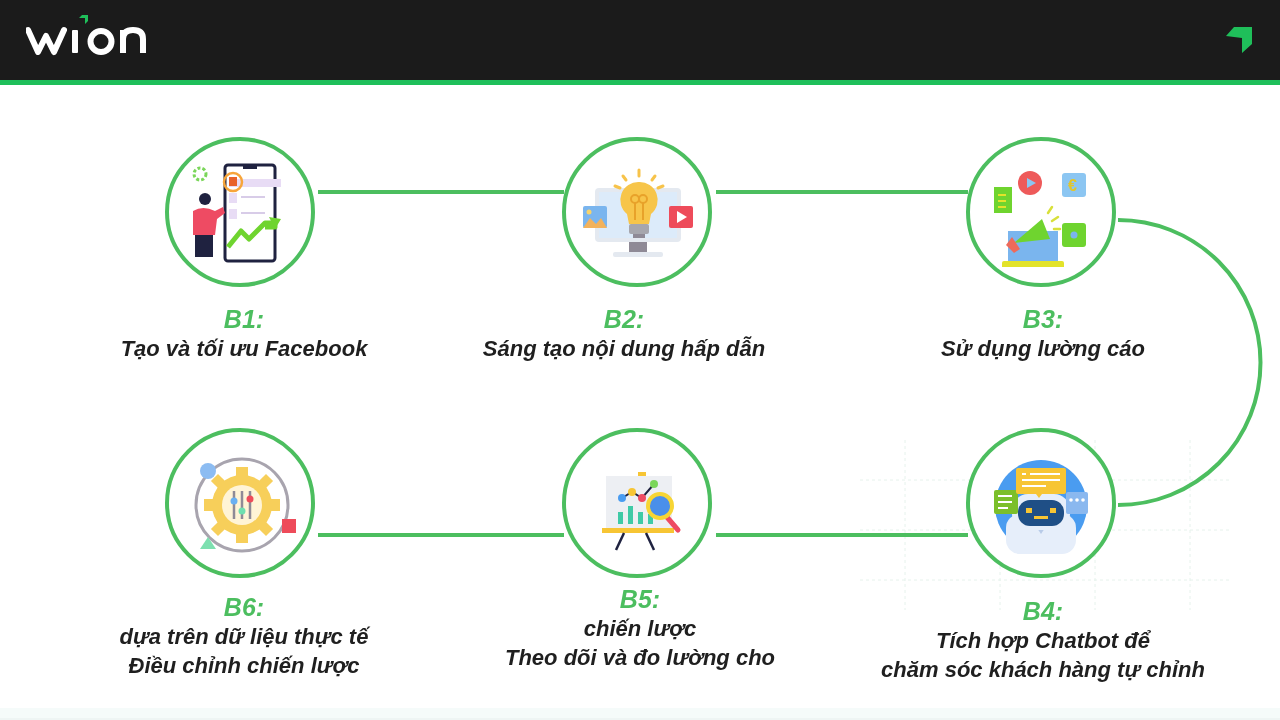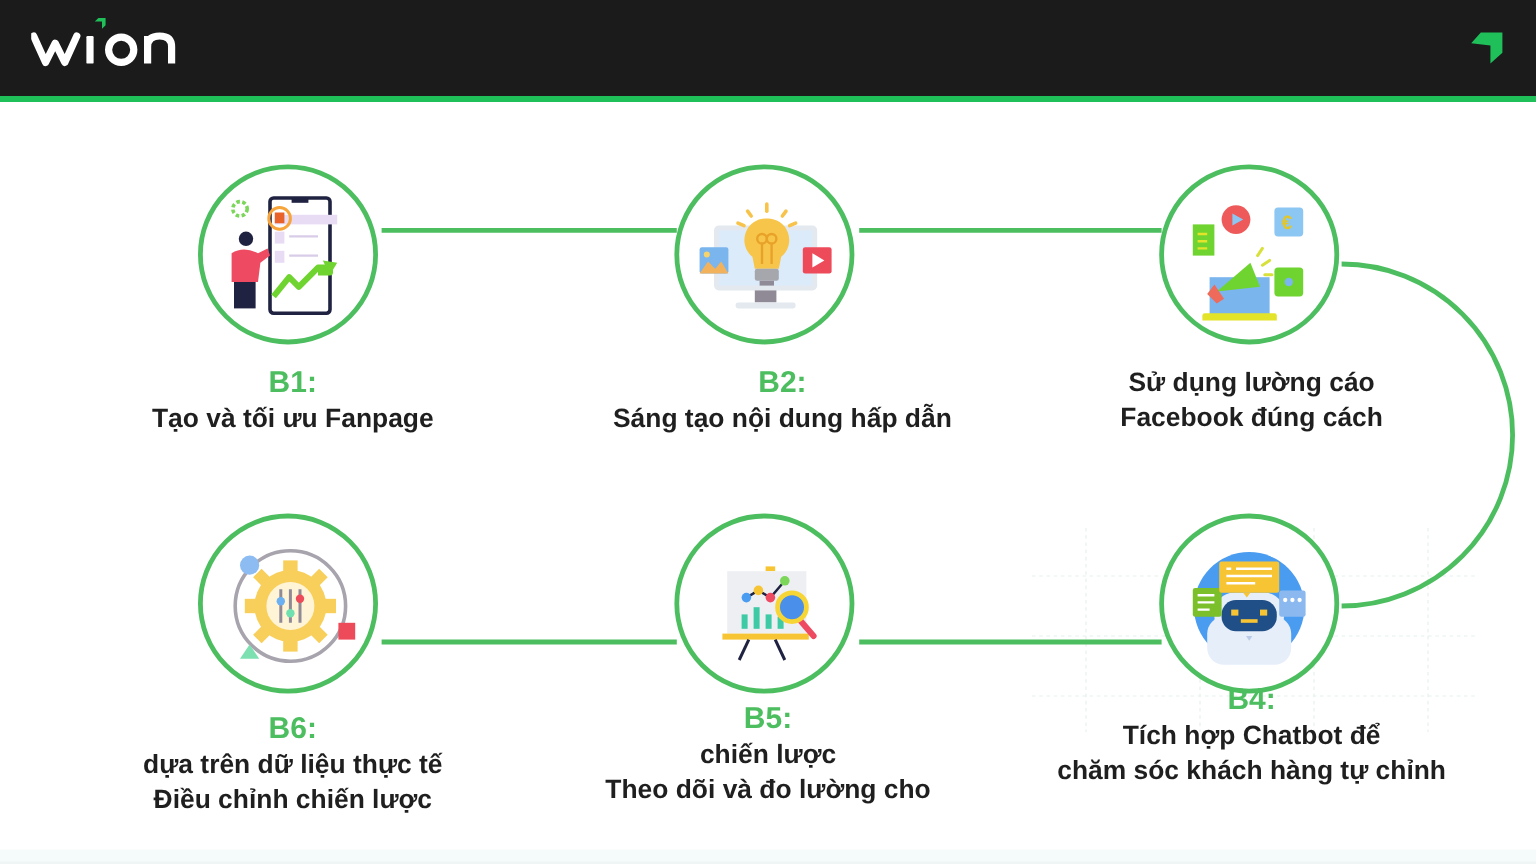--- a/index.html
+++ b/index.html
@@ -6,21 +6,21 @@
   body { width:1280px; height:720px; position:relative; overflow:hidden; background:#ffffff; font-family:"Liberation Sans", sans-serif; }
   .header { position:absolute; left:0; top:0; width:1280px; height:80px; background:#1b1b1b; }
   .header-bar { position:absolute; left:0; top:80px; width:1280px; height:5px; background:#1fbf5a; }
   .logo { position:absolute; left:26px; top:12px; height:50px; }
   .corner-mark { position:absolute; left:1224px; top:24px; }
   .grid-bg { position:absolute; left:860px; top:440px; width:370px; height:170px; }
   .connectors { position:absolute; left:0; top:0; }
   .step { position:absolute; }
   .circle { position:absolute; width:150px; height:150px; border:4px solid #4cbe5f; border-radius:50%; background:#fff; box-sizing:border-box; display:flex; align-items:center; justify-content:center; }
   .circle svg { display:block; }
-  .label { position:absolute; width:360px; text-align:center; }
+  .label { position:absolute; width:360px; text-align:center;font-style:italic; }
   .step-num { font-weight:bold; font-size:25px; color:#4cbe5f; line-height:30px; }
   .step-text { font-weight:bold; font-size:22px; color:#1f1f1f; line-height:29px; }
   .footer-strip { position:absolute; left:0; top:708px; width:1280px; height:12px; background:#f5fbfa; border-bottom:2px solid #eef5f4; box-sizing:border-box; }
 </style>
 </head>
 <body>
 
 <div class="header">
   <svg class="logo" width="140" height="50" viewBox="0 0 140 50">
 
@@ -77,21 +77,21 @@
       <path d="M43 90 L56 74 L64 82 L80 66 L90 66 L90 70 L80 70" fill="none" stroke="#6fd42f" stroke-width="5" stroke-linejoin="round"></path>
       <path d="M84 60 L96 62 L90 72 Z" fill="#6fd42f"></path>
       <circle cx="15" cy="17" r="6" fill="none" stroke="#7bd65a" stroke-width="3" stroke-dasharray="3 2"></circle>
       <circle cx="20" cy="42" r="6" fill="#1f2240"></circle>
       <path d="M8 54 Q18 48 30 54 L38 50 L40 56 L32 62 L30 78 L8 78 Z" fill="#ee4b63"></path>
       <rect x="10" y="78" width="18" height="22" fill="#1f2240"></rect>
     </svg>
   </div>
   <div class="label" style="left:64px;top:304px;">
     <div class="step-num">B1:</div>
-    <div class="step-text">Tạo và tối ưu Fanpage</div>
+    <div class="step-text">Tạo và tối ưu Facebook</div>
   </div>
 </div>
 
 <div class="step">
   <div class="circle" style="left:562px;top:137px;">
     <svg width="120" height="120" viewBox="0 0 120 120">
       <rect x="18" y="36" width="86" height="54" rx="4" fill="#e4e9f0"></rect>
       <rect x="22" y="40" width="78" height="46" fill="#dcebfa"></rect>
       <rect x="52" y="90" width="18" height="10" fill="#8f8a96"></rect>
       <rect x="36" y="100" width="50" height="5" rx="2" fill="#e4e9f0"></rect>
@@ -108,21 +108,21 @@
       <path d="M58 68 L58 50 M66 68 L66 50" stroke="#e8a22a" stroke-width="2"></path>
       <circle cx="58" cy="47" r="4" fill="none" stroke="#e8a22a" stroke-width="2"></circle>
       <circle cx="66" cy="47" r="4" fill="none" stroke="#e8a22a" stroke-width="2"></circle>
       <rect x="6" y="54" width="24" height="22" rx="2" fill="#7ab5ee"></rect>
       <path d="M6 76 L13 66 L19 72 L24 66 L30 76 Z" fill="#f2b25c"></path>
       <circle cx="12" cy="60" r="2.5" fill="#f7d36b"></circle>
       <rect x="92" y="54" width="24" height="22" rx="2" fill="#ee4b5a"></rect>
       <path d="M100 59 L110 65 L100 71 Z" fill="#fff"></path>
     </svg>
   </div>
-  <div class="label" style="left:472px;top:304px;">
+  <div class="label" style="left:444px;top:304px;">
     <div class="step-num">B2:</div>
     <div class="step-text">Sáng tạo nội dung hấp dẫn</div>
   </div>
 </div>
 
 <div class="step">
   <div class="circle" style="left:966px;top:137px;">
     <svg width="110" height="110" viewBox="0 0 110 110">
       <rect x="22" y="74" width="50" height="34" fill="#7ab5ee"></rect>
       <rect x="16" y="104" width="62" height="8" rx="2" fill="#e3e32a"></rect>
@@ -141,22 +141,22 @@
       <path d="M28 86 L56 62 L64 82 Z" fill="#6fd42f"></path>
       <path d="M26 80 L34 92 L28 96 L20 88 Z" fill="#ee6a5a"></path>
       <g stroke="#d8e03a" stroke-width="2.5" stroke-linecap="round">
           <line x1="62" y1="56" x2="66" y2="50"></line>
           <line x1="66" y1="64" x2="72" y2="60"></line>
           <line x1="68" y1="72" x2="74" y2="72"></line>
         </g>
     </svg>
   </div>
   <div class="label" style="left:863px;top:304px;">
+    <div class="step-num">B3:</div>
     <div class="step-text">Sử dụng lường cáo</div>
-    <div class="step-text">Facebook đúng cách</div>
   </div>
 </div>
 
 <div class="step">
   <div class="circle" style="left:966px;top:428px;">
     <svg width="110" height="110" viewBox="0 0 110 110">
       <circle cx="55" cy="58" r="46" fill="#4a9cf0"></circle>
       <rect x="20" y="66" width="70" height="40" rx="14" fill="#e6eefa"></rect>
       <path d="M51 80 L59 80 L55 86 Z" fill="#b8cbe8"></path>
       <rect x="26" y="46" width="58" height="36" rx="16" fill="#e6eefa"></rect>
@@ -179,21 +179,21 @@
           <line x1="36" y1="38" x2="60" y2="38"></line>
         </g>
       <rect x="80" y="44" width="22" height="22" rx="2" fill="#8ab8ef"></rect>
       <g fill="#fff">
           <circle cx="85" cy="52" r="1.8"></circle>
           <circle cx="91" cy="52" r="1.8"></circle>
           <circle cx="97" cy="52" r="1.8"></circle>
         </g>
     </svg>
   </div>
-  <div class="label" style="left:863px;top:568px;">
+  <div class="label" style="left:863px;top:596px;">
     <div class="step-num">B4:</div>
     <div class="step-text">Tích hợp Chatbot để</div>
     <div class="step-text">chăm sóc khách hàng tự chỉnh</div>
   </div>
 </div>
 
 <div class="step">
   <div class="circle" style="left:562px;top:428px;">
     <svg width="110" height="110" viewBox="0 0 110 110">
       <rect x="56" y="24" width="8" height="4" fill="#f7c534"></rect>

